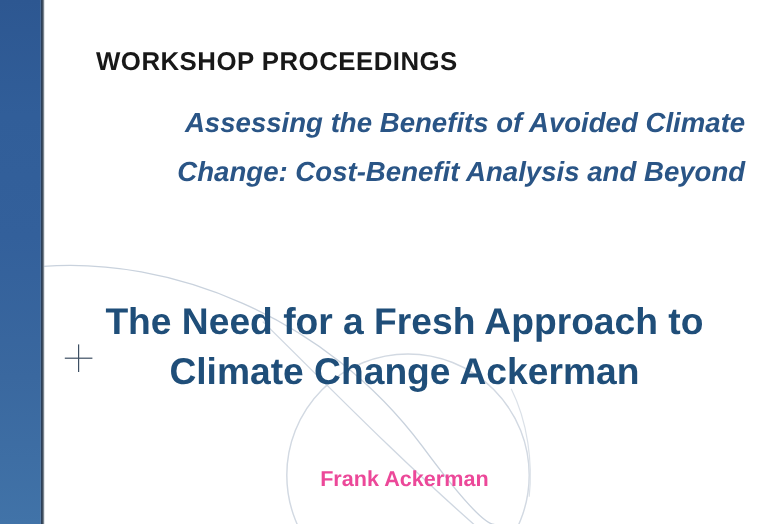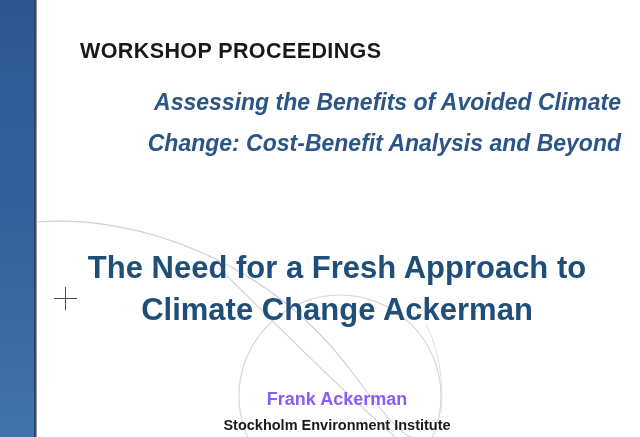--- a/index.html
+++ b/index.html
@@ -119,21 +119,21 @@
   }
   #headline .line { display: block; }
 
   #presenter {
     left: 37px;
     top: 389px;
     width: 600px;
     text-align: center;
     font-size: 18px;
     font-weight: bold;
-    color: #8b5cf6;
+    color: #ec4899;
   }
 
   #affiliation {
     left: 37px;
     top: 417px;
     width: 600px;
     text-align: center;
     font-size: 14.5px;
     font-weight: bold;
     color: #1a1a1a;
@@ -170,15 +170,14 @@
     <span class="line">Change:  Cost-Benefit Analysis and Beyond</span>
   </div>
 
   <div class="txt" id="headline">
     <span class="line">The Need for a Fresh Approach to</span>
     <span class="line">Climate Change Ackerman</span>
   </div>
 
   <div class="txt" id="presenter">Frank Ackerman</div>
 
-  <div class="txt" id="affiliation">Stockholm Environment Institute</div>
 
 </div>
 
 </body></html>

